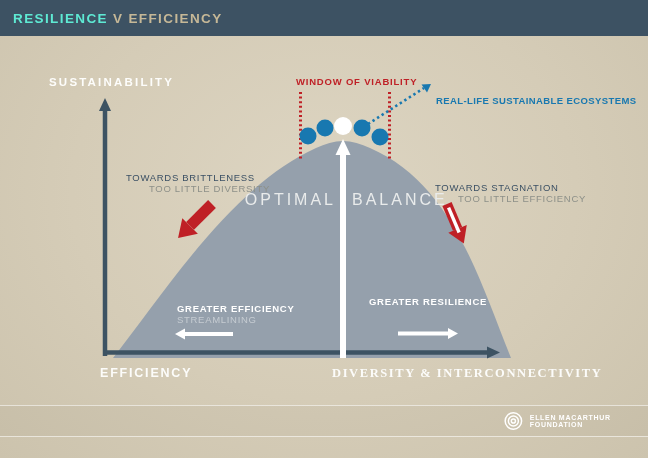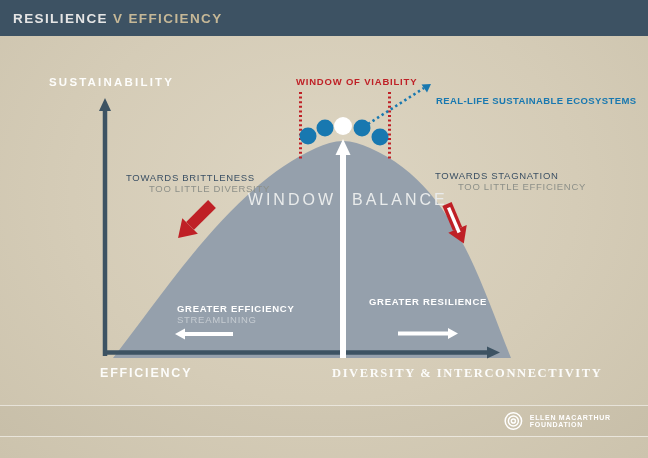--- a/index.html
+++ b/index.html
@@ -8,39 +8,39 @@
     font-family:"Liberation Sans","DejaVu Sans",sans-serif;
     background:radial-gradient(ellipse at 50% 42%, #ddd5c2 0%, #d5ccb7 55%, #ccc3ad 100%);
   }
   
   .header{
     position:absolute;left:0;top:0;width:648px;height:36px;
     background:var(--header-bg,#3d5263);
     display:flex;align-items:center;
   }
   .header .title{margin-left:13px;font-size:13.5px;font-weight:bold;letter-spacing:1.4px;}
-  .t-res{color:#e5e5e5;}
+  .t-res{color:#5eead4;}
   .t-v{color:var(--tan,#c6b897);margin:0 5px;}
   .t-eff{color:var(--tan,#c6b897);}
 
   .svg-layer{position:absolute;left:0;top:0;width:648px;height:458px;}
 
   .lbl{position:absolute;white-space:nowrap;}
   .navy{color:var(--navy,#3b5064);}
   .grayt{color:#8d9089;}
   .red{color:var(--red,#bf2026);}
   .blue{color:var(--blue,#1878b0);}
 
   .sustainability{left:49px;top:76px;font-size:11.5px;font-weight:bold;letter-spacing:2.2px;color:#fdfdfb;}
   .window{left:296px;top:76px;font-size:9.5px;font-weight:bold;letter-spacing:.8px;}
   .ecosystems{left:436px;top:76px;font-size:9.5px;font-weight:bold;letter-spacing:.4px;margin-top:19px;}
   .warn .l1{font-size:9.5px;font-weight:normal;letter-spacing:.7px;line-height:11px;}
   .warn .l2{font-size:9.5px;letter-spacing:.7px;line-height:11px;margin-left:23px;}
   .brittleness{left:126px;top:172px;}
-  .stagnation{left:435px;top:170px;}
+  .stagnation{left:435px;top:182px;}
   .optimal{right:312px;top:191px;font-size:16px;letter-spacing:3px;color:#e9ebeb;}
   .balance{left:352px;top:191px;font-size:16px;letter-spacing:3px;color:#e9ebeb;}
   .gr-eff{left:177px;top:303px;}
   .gr-eff .l1{font-size:9.5px;font-weight:bold;letter-spacing:.7px;line-height:11px;color:#fff;}
   .gr-eff .l2{font-size:9.5px;letter-spacing:.7px;line-height:11px;color:#c6ccd2;}
   .gr-res{left:369px;top:296px;font-size:9.5px;font-weight:bold;letter-spacing:.7px;color:#fff;}
   .ax-eff{left:100px;top:366px;font-size:12.5px;font-weight:bold;letter-spacing:1.8px;color:#fcfcfa;}
   .ax-div{left:332px;top:366px;font-size:12.5px;font-weight:bold;letter-spacing:1.6px;color:#fcfcfa;font-family:Liberation Serif, serif;}
 
   
@@ -124,21 +124,21 @@
 
   <div class="lbl warn brittleness">
     <div class="l1 navy">TOWARDS BRITTLENESS</div>
     <div class="l2 grayt">TOO LITTLE DIVERSITY</div>
   </div>
   <div class="lbl warn stagnation">
     <div class="l1 navy">TOWARDS STAGNATION</div>
     <div class="l2 grayt">TOO LITTLE EFFICIENCY</div>
   </div>
 
-  <div class="lbl optimal">WINDOW</div>
+  <div class="lbl optimal">OPTIMAL</div>
   <div class="lbl balance">BALANCE</div>
 
   <div class="lbl gr-eff">
     <div class="l1">GREATER EFFICIENCY</div>
     <div class="l2">STREAMLINING</div>
   </div>
   <div class="lbl gr-res">GREATER RESILIENCE</div>
 
   <div class="lbl ax-eff">EFFICIENCY</div>
   <div class="lbl ax-div">DIVERSITY &amp; INTERCONNECTIVITY</div>

